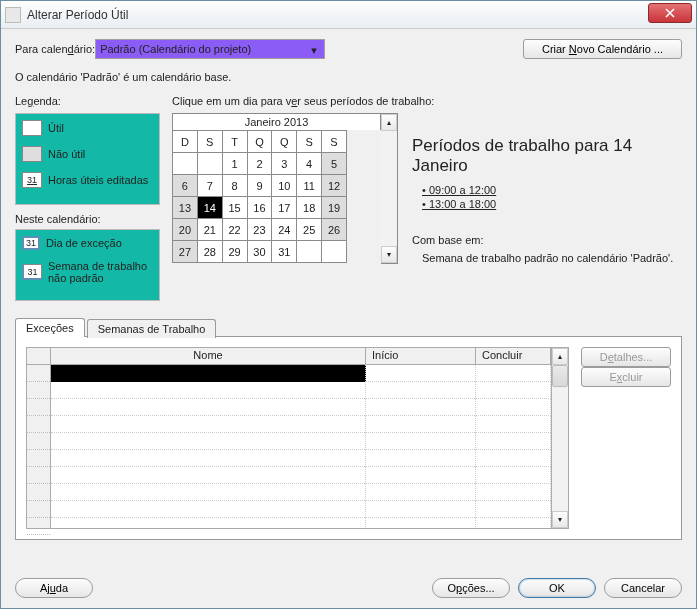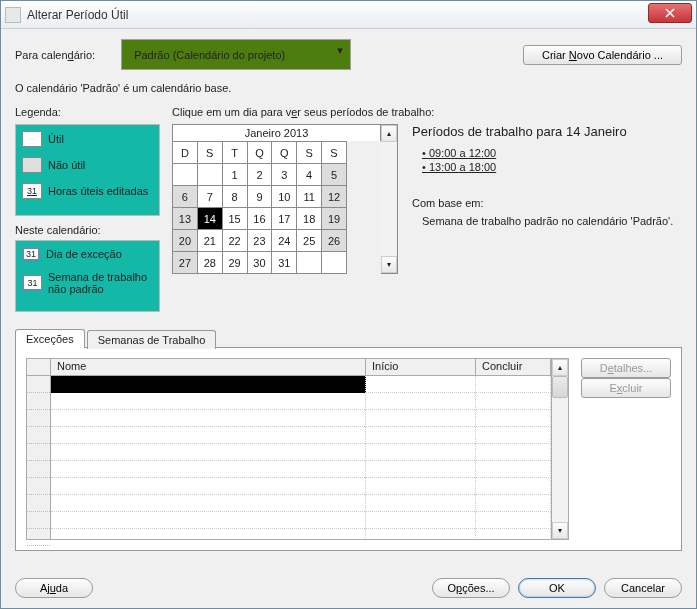--- a/index.html
+++ b/index.html
@@ -4,24 +4,24 @@
   <style>
     * { box-sizing: border-box; font-family: 'Segoe UI', Tahoma, sans-serif; }
     body { margin: 0; padding: 0; background: #d8ecf6; }
     .window { width: 697px; height: 609px; background: #f0f0f0; border: 1px solid #6b8ea3; position: relative; }
     .titlebar { height: 28px; background: linear-gradient(#fefefe, #e8eef3); display: flex; align-items: center; padding: 0 4px; border-bottom: 1px solid #ccc; }
     .title-icon { width: 16px; height: 16px; background: #e8e8e8; border: 1px solid #bbb; margin-right: 6px; }
     .title-text { flex: 1; font-size: 12px; color: #333; }
     .close-btn { width: 44px; height: 20px; background: linear-gradient(#e47272, #c8343a); border: 1px solid #8a2a2e; border-radius: 3px; display: flex; align-items: center; justify-content: center; cursor: pointer; margin-top: -4px; }
     .close-btn svg { width: 10px; height: 10px; }
     .content { padding: 10px 14px; font-size: 11px; color: #222; }
-    .row-top { display: flex; align-items: center; gap: 26px; margin-bottom: 12px; }
+    .row-top { display: flex; align-items: center; gap: 0; margin-bottom: 12px; }
     .label { font-size: 11px; }
     .label u { text-decoration: underline; }
-    .combo { flex: 1; max-width: 230px; background: #4d7c0f; border: 1px solid #a0a0a0; height: 31px; display: flex; align-items: center; padding: 0 12px; font-size: 11px; position: relative; }
+    .combo { flex: 1; max-width: 230px; background: #8b5cf6; border: 1px solid #a0a0a0; height: 20px; display: flex; align-items: center; padding: 0 4px; font-size: 11px; position: relative; }
     .combo-arrow { position: absolute; right: 2px; top: 2px; width: 16px; height: 16px; display: flex; align-items: center; justify-content: center; }
     .btn { background: linear-gradient(#fdfdfd, #e6e6e6); border: 1px solid #9c9c9c; border-radius: 3px; padding: 3px 12px; font-size: 11px; cursor: pointer; }
     .btn-new-cal { margin-left: auto; padding: 3px 18px; }
     .info-text { font-size: 11px; margin-bottom: 12px; }
     .main-area { display: flex; gap: 12px; }
     .legend { width: 145px; }
     .legend-title { font-size: 11px; margin-bottom: 6px; }
     .legend-box { background: #14b8a6; border: 1px solid #bbb; padding: 6px 6px; }
     .legend-item { display: flex; align-items: center; gap: 6px; font-size: 11px; margin-bottom: 10px; }
     .legend-swatch { width: 20px; height: 16px; border: 1px solid #888; flex-shrink: 0; display: flex; align-items: center; justify-content: center; font-size: 9px; }
@@ -37,38 +37,38 @@
     .cal-title { background: #fff; border: 1px solid #8a8a8a; border-bottom: none; text-align: center; font-size: 11px; padding: 2px 0; width: 209px; }
     .cal-table { border-collapse: collapse; width: 175px; }
     .cal-table th, .cal-table td { border: 1px solid #8a8a8a; width: 25px; height: 22px; text-align: center; font-size: 11px; font-weight: normal; }
     .cal-table th { background: #fff; }
     .cal-table td { background: #fff; cursor: pointer; }
     .cal-table td.nonwork { background: #dddddd; }
     .cal-table td.selected { background: #000; color: #fff; }
     .cal-scroll { display: flex; flex-direction: column; justify-content: space-between; border: 1px solid #8a8a8a; border-left: none; width: 17px; background: #f2f2f2; }
     .cal-scroll-btn { height: 17px; display: flex; align-items: center; justify-content: center; font-size: 8px; cursor: pointer; border: 1px solid #ccc; background: linear-gradient(#fdfdfd,#e8e8e8); }
     .periods { margin-left: 14px; flex: 1; }
-    .periods-title { font-size: 13px; margin-bottom: 8px; }
+    .periods-title { font-size: 17px; margin-bottom: 8px; margin-top: 23px; }
     .period-list { padding-left: 10px; margin-bottom: 24px; }
     .period-item { font-size: 11px; margin-bottom: 2px; text-decoration: underline; }
     .period-item::before { content: "• "; }
     .base-title { font-size: 11px; margin-bottom: 6px; }
     .base-text { font-size: 11px; padding-left: 10px; }
     .tabs-area { margin-top: 16px; }
     .tabs { display: flex; }
     .tab { border: 1px solid #999; border-bottom: none; border-radius: 3px 3px 0 0; padding: 3px 10px; font-size: 11px; background: #fff; cursor: pointer; margin-right: 2px; position: relative; top: 1px; }
     .tab.inactive { background: #f0f0f0; top: 2px; }
     .tab-content { border: 1px solid #999; background: #fff; padding: 10px; display: flex; gap: 12px; height: 204px; }
     .grid-wrap { flex: 1; display: flex; border: 1px solid #aaa; }
     .grid-rowheads { width: 24px; background: #f0f0f0; border-right: 1px solid #aaa; }
     .grid-rowheads div { height: 17px; border-bottom: 1px dotted #bbb; }
     .grid-main { flex: 1; display: flex; flex-direction: column; }
     .grid-header { display: flex; background: #f0f0f0; }
     .grid-header div { border-right: 1px solid #aaa; border-bottom: 1px solid #aaa; padding: 1px 6px; font-size: 11px; height: 17px; }
-    .gh-nome { flex: 1; }
+    .gh-nome { flex: 1; text-align: center; }
     .gh-inicio { width: 110px; }
     .gh-concluir { width: 75px; }
     .grid-body { flex: 1; overflow: hidden; }
     .grid-row { display: flex; height: 17px; border-bottom: 1px dotted #ccc; }
     .grid-row.selected .gc-nome { background: #000; }
     .grid-cell { border-right: 1px dotted #ccc; height: 17px; font-size: 11px; padding: 0 4px; }
     .gc-nome { flex: 1; }
     .gc-inicio { width: 110px; }
     .gc-concluir { width: 75px; }
     .grid-scroll { width: 17px; background: #f2f2f2; border-left: 1px solid #aaa; position: relative; }

